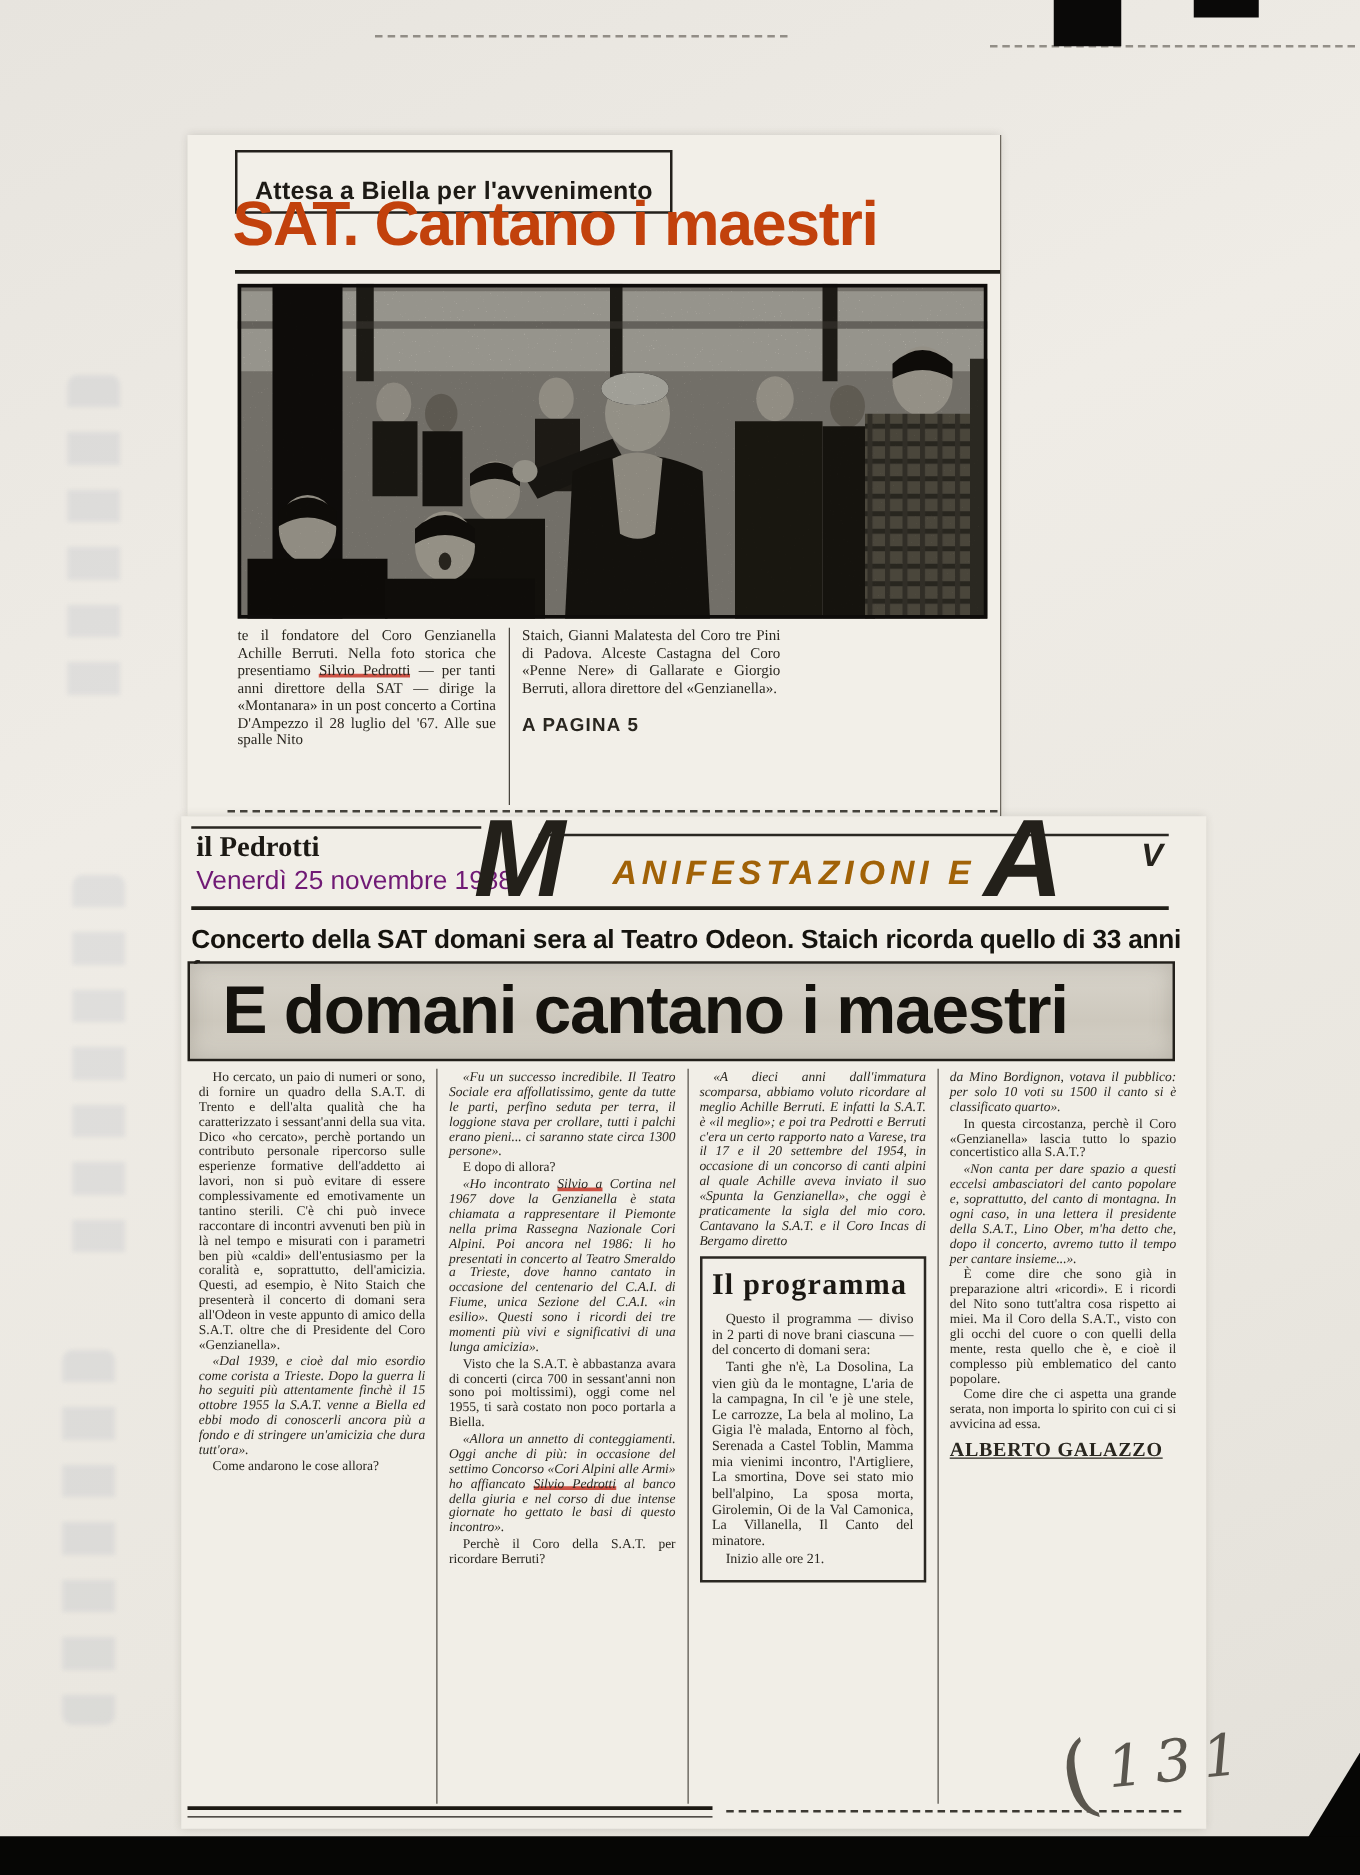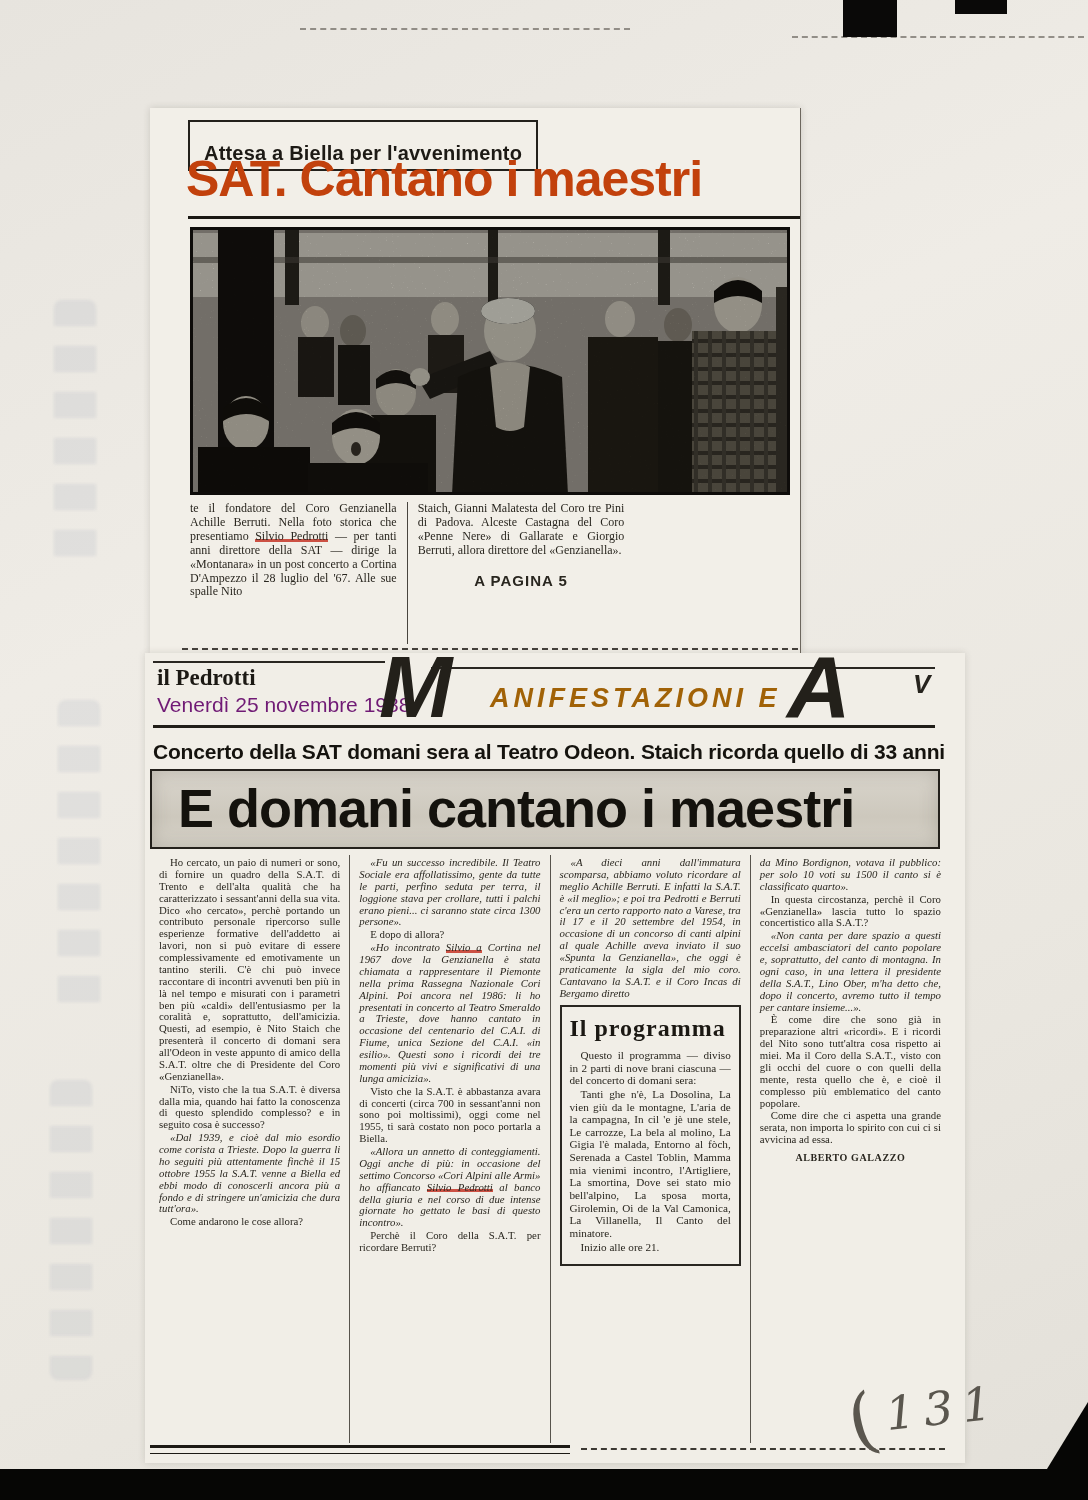--- a/index.html
+++ b/index.html
@@ -50,23 +50,23 @@
   .headline2{margin:0;padding-left:26px;font:700 54px/74px "Liberation Sans",sans-serif;
     letter-spacing:-1px;color:#14120d;white-space:nowrap;}
   .cols4{position:absolute;left:5px;top:202px;width:800px;height:588px;display:flex;}
   .col{width:25%;padding:2px 9px 0;overflow:hidden;}
   .col + .col{border-left:1px solid #57534c;}
   
   .para{margin:0 0 1px;font:10.8px/1.1 "Liberation Serif",serif;color:#29261f;
     text-align:justify;text-indent:11px;}
   .para[data-style~="italic"]{font-style:italic;}
   .para[data-style~="noindent"]{text-indent:0;}
-  .para[data-style~="byline"]{font-weight:700;text-align:center;text-indent:0;font-size:10px;
-    letter-spacing:.6px;margin-top:6px;font-style:normal;}
-  .para[data-style~="pagina"]{font-family:"Liberation Sans",sans-serif;font-weight:700;text-align:center;
+  .para[data-style~="byline"]{font-weight:700;text-align:left;text-indent:0;font-size:16px;
+    letter-spacing:.6px;margin-top:6px;font-style:normal;text-decoration:underline;}
+  .para[data-style~="pagina"]{font-family:"Liberation Sans",sans-serif;font-weight:700;text-align:left;
     text-indent:0;font-size:15px;letter-spacing:1px;margin-top:14px;}
   .mark-red{background-image:linear-gradient(rgba(200,64,50,.9),rgba(200,64,50,.9));
     background-size:100% 3px;background-position:0 95%;background-repeat:no-repeat;}
   
   .program-box{border:2px solid #2a2722;margin-top:5px;padding:8px 8px 10px;}
   .program-title{margin:0 0 8px;font:700 24px/1.1 "Liberation Serif",serif;letter-spacing:1px;color:#1b1813;}
   .program-box .para{font-size:11.2px;line-height:1.13;}
   
   .bottom-double{position:absolute;left:5px;top:792px;width:420px;height:5px;
     border-top:3px solid #1c1914;border-bottom:1px solid #1c1914;}
@@ -181,21 +181,20 @@
     <div class="mast-rule-bottom"></div>
 
     <div class="kicker2">Concerto della SAT domani sera al Teatro Odeon. Staich ricorda quello di 33 anni fa</div>
     <div class="headline2-box">
       <h2 class="headline2">E domani cantano i maestri</h2>
     </div>
 
     <div class="cols4">
       <div class="col">
           <p class="para">Ho cercato, un paio di numeri or sono, di fornire un quadro della S.A.T. di Trento e dell'alta qualità che ha caratterizzato i sessant'anni della sua vita. Dico «ho cercato», perchè portando un contributo personale ripercorso sulle esperienze formative dell'addetto ai lavori, non si può evitare di essere complessivamente ed emotivamente un tantino sterili. C'è chi può invece raccontare di incontri avvenuti ben più in là nel tempo e misurati con i parametri ben più «caldi» dell'entusiasmo per la coralità e, soprattutto, dell'amicizia. Questi, ad esempio, è Nito Staich che presenterà il concerto di domani sera all'Odeon in veste appunto di amico della S.A.T. oltre che di Presidente del Coro «Genzianella».</p>
-          <p class="para">NiTo, visto che la tua S.A.T. è diversa dalla mia, quando hai fatto la conoscenza di questo splendido complesso? e in seguito cosa è successo?</p>
           <p class="para" data-style="italic">«Dal 1939, e cioè dal mio esordio come corista a Trieste. Dopo la guerra li ho seguiti più attentamente finchè il 15 ottobre 1955 la S.A.T. venne a Biella ed ebbi modo di conoscerli ancora più a fondo e di stringere un'amicizia che dura tutt'ora».</p>
           <p class="para">Come andarono le cose allora?</p>
         </div>
       <div class="col">
           <p class="para" data-style="italic">«Fu un successo incredibile. Il Teatro Sociale era affollatissimo, gente da tutte le parti, perfino seduta per terra, il loggione stava per crollare, tutti i palchi erano pieni... ci saranno state circa 1300 persone».</p>
           <p class="para">E dopo di allora?</p>
           <p class="para" data-style="italic"><span>«Ho incontrato </span><span class="mark-red">Silvio a</span><span> Cortina nel 1967 dove la Genzianella è stata chiamata a rappresentare il Piemonte nella prima Rassegna Nazionale Cori Alpini. Poi ancora nel 1986: li ho presentati in concerto al Teatro Smeraldo a Trieste, dove hanno cantato in occasione del centenario del C.A.I. di Fiume, unica Sezione del C.A.I. «in esilio». Questi sono i ricordi dei tre momenti più vivi e significativi di una lunga amicizia».</span></p>
           <p class="para">Visto che la S.A.T. è abbastanza avara di concerti (circa 700 in sessant'anni non sono poi moltissimi), oggi come nel 1955, ti sarà costato non poco portarla a Biella.</p>
           <p class="para" data-style="italic"><span>«Allora un annetto di conteggiamenti. Oggi anche di più: in occasione del settimo Concorso «Cori Alpini alle Armi» ho affiancato </span><span class="mark-red">Silvio Pedrotti</span><span> al banco della giuria e nel corso di due intense giornate ho gettato le basi di questo incontro».</span></p>
           <p class="para">Perchè il Coro della S.A.T. per ricordare Berruti?</p>

